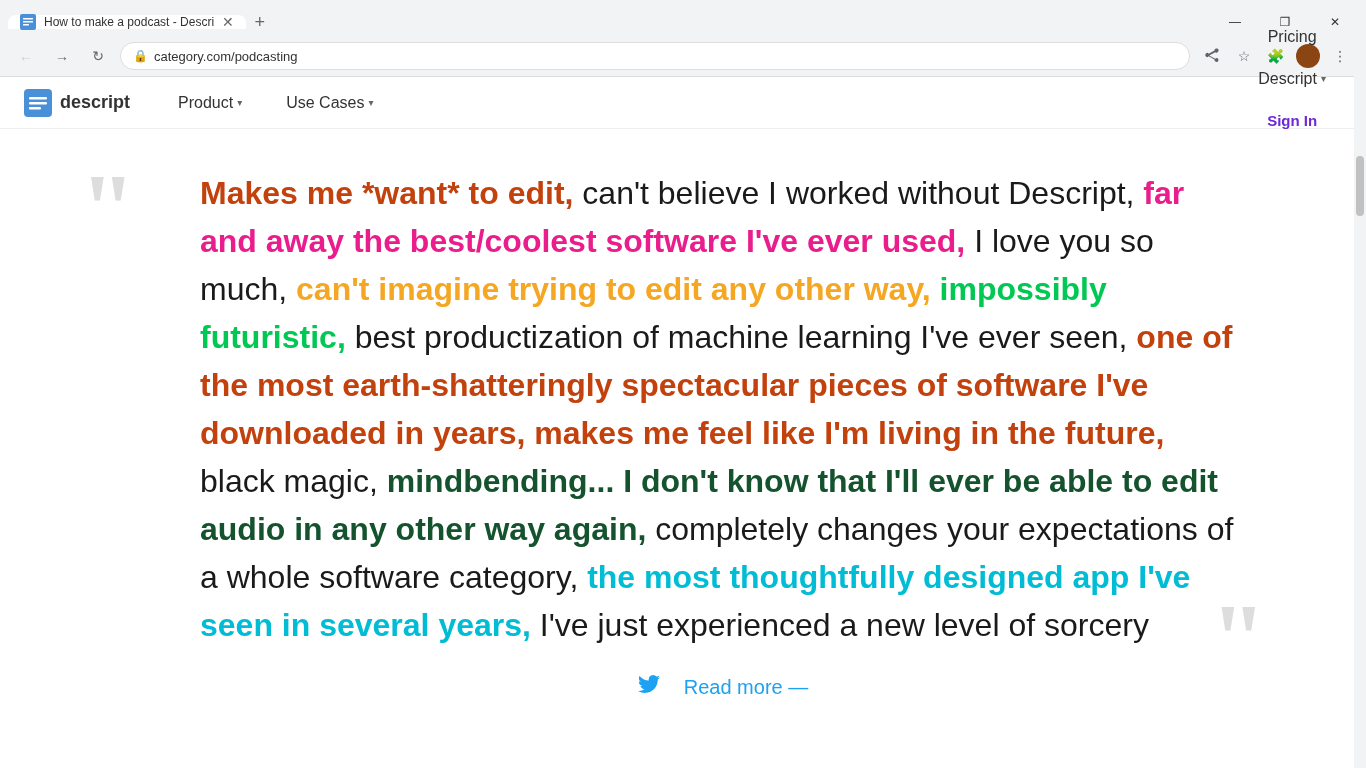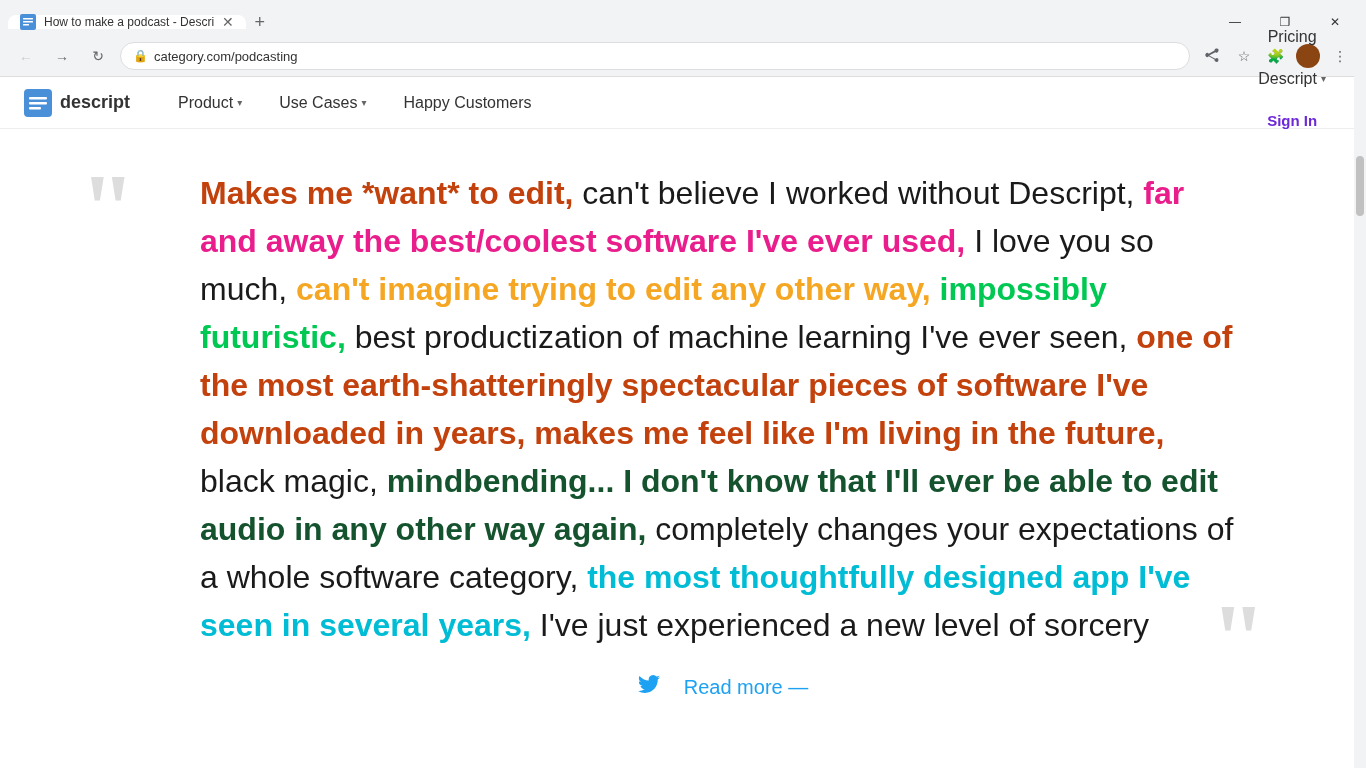--- a/index.html
+++ b/index.html
@@ -24,21 +24,21 @@
     .url-text { font-size: 13px; color: #333; }
     .browser-actions { display: flex; gap: 4px; align-items: center; }
     .browser-action-btn { width: 28px; height: 28px; display: flex; align-items: center; justify-content: center; border-radius: 50%; cursor: pointer; color: #5f6368; font-size: 14px; }
     .avatar { width: 24px; height: 24px; border-radius: 50%; background: #8B4513; display: flex; align-items: center; justify-content: center; }
 
     
     .site-nav { display: flex; align-items: center; padding: 0 24px; height: 52px; border-bottom: 1px solid #eee; background: #fff; }
     .logo { display: flex; align-items: center; gap: 8px; margin-right: 32px; cursor: pointer; }
     .logo-icon { width: 28px; height: 28px; }
     .logo-text { font-size: 18px; font-weight: 600; color: #333; }
-    .nav-links { display: flex; align-items: center; gap: 5px; }
+    .nav-links { display: flex; align-items: center; gap: 12px; }
     .nav-item { display: flex; align-items: center; gap: 4px; padding: 8px 16px; font-size: 16px; color: #333; cursor: pointer; font-weight: 400; }
     .nav-item .chevron { font-size: 10px; color: #666; }
     .nav-right { margin-left: auto; display: flex; align-items: center; gap: 8px; flex-direction: column; }
     .sign-in-btn { padding: 8px 16px; font-size: 15px; color: #6d28d9; cursor: pointer; font-weight: bold; }
     .sign-up-btn { padding: 8px 10px; font-size: 18px; border: 2px solid #333; border-radius: 6px; cursor: pointer; font-weight: 500; }
 
     
     .main-content { position: relative; padding: 40px 120px 60px 200px; background: #fff; }
     .quote-open { position: absolute; top: 30px; left: 80px; font-size: 100px; color: #ddd; font-family: Georgia, serif; line-height: 1; font-weight: bold; }
     .quote-close { position: absolute; bottom: 80px; right: 100px; font-size: 100px; color: #ddd; font-family: Georgia, serif; line-height: 1; font-weight: bold; }
@@ -119,23 +119,20 @@
 
   <div class="nav-links">
     <div class="nav-item">
       <span>Product</span>
       <span class="chevron">▾</span>
     </div>
     <div class="nav-item">
       <span>Use Cases</span>
       <span class="chevron">▾</span>
     </div>
-    <div class="nav-item">
-      <span>Happy Customers</span>
-    </div>
   </div>
 
   <div class="nav-right">
     <div class="nav-item">
       <span>Pricing</span>
     </div>
     <div class="nav-item">
       <span>Descript</span>
       <span class="chevron">▾</span>
     </div>

